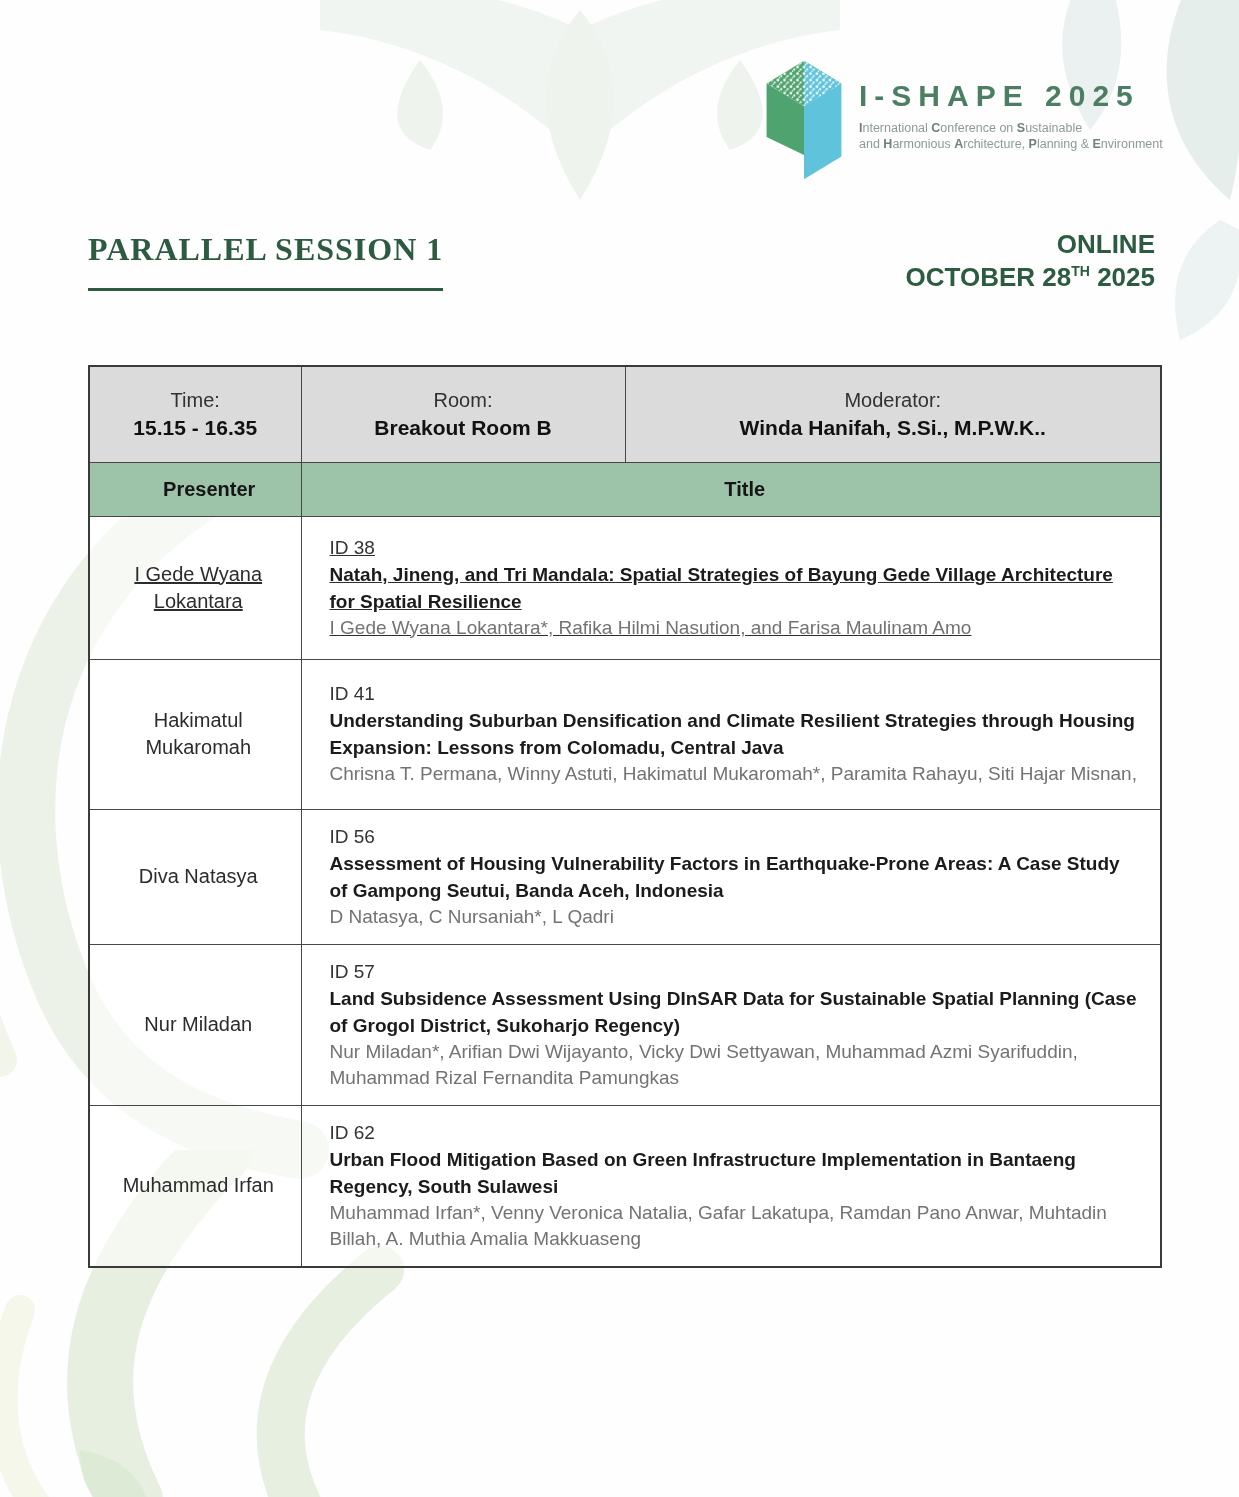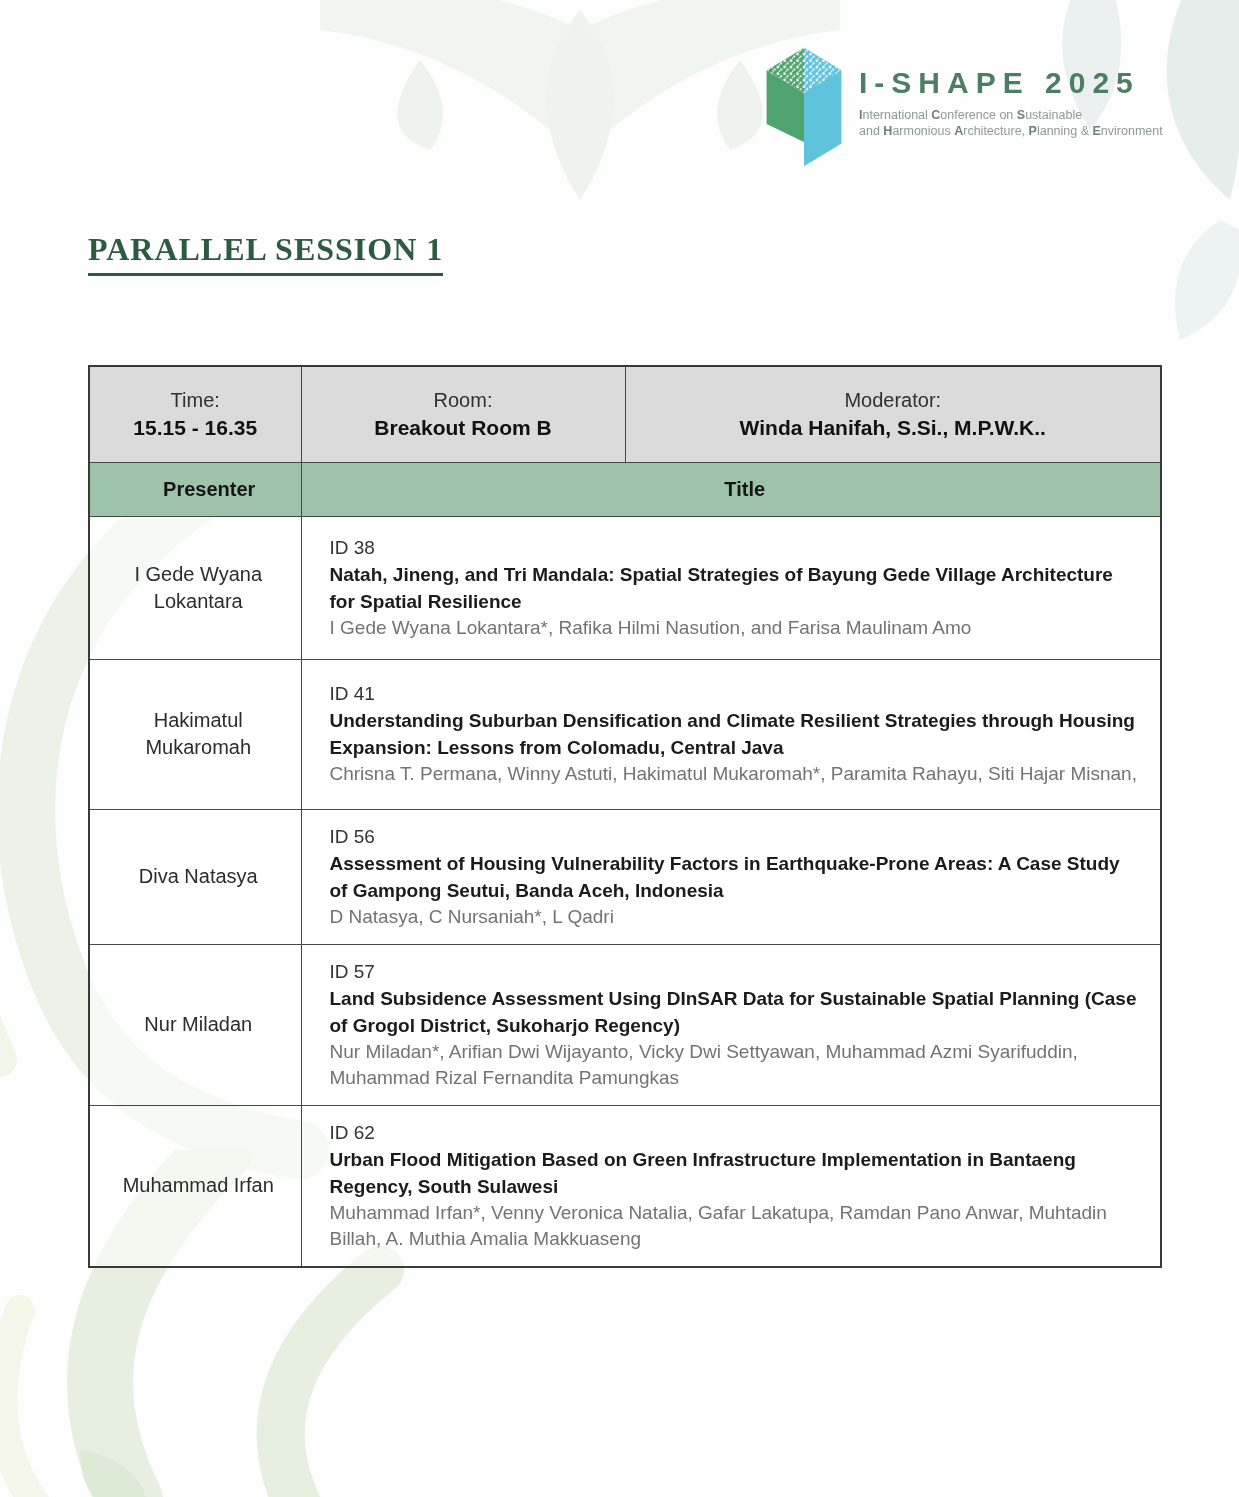--- a/index.html
+++ b/index.html
@@ -17,39 +17,39 @@
     position:relative;
     width:1239px;height:1497px;
     overflow:hidden;
     background:#fdfefd;
     font-family:"Liberation Sans","DejaVu Sans",sans-serif;
     color:var(--ink);
   }
   
   .bg-motif{position:absolute;pointer-events:none;}
   
-  .logo-block{position:absolute;left:763px;top:46px;display:flex;align-items:flex-start;}
+  .logo-block{position:absolute;left:763px;top:59px;display:flex;align-items:flex-start;}
   .logo-cube{width:82px;height:122px;flex:0 0 auto;}
   .logo-text{margin-left:14px;padding-top:20px;}
   .logo-title{
     font-size:30px;font-weight:bold;letter-spacing:7px;
     color:var(--logo-green);
   }
   .logo-sub{
     margin-top:7px;font-size:12.5px;line-height:16px;color:var(--subtitle-gray);
   }
   .logo-sub .b{font-weight:bold;color:#70807b;}
   
   .session-title{
     position:absolute;left:88px;top:231px;
     font-family:"Liberation Serif","DejaVu Serif",serif;
     font-size:32px;font-weight:bold;letter-spacing:1px;
     color:var(--accent-dark-green);
     border-bottom:3px solid var(--accent-dark-green);
-    padding-bottom:5px;
+    padding-bottom:20px;
   }
   .session-meta{
     position:absolute;right:84px;top:228px;width:420px;
     text-align:right;color:var(--accent-dark-green);
     font-weight:bold;font-size:26px;line-height:33px;
   }
   .session-meta sup{font-size:14px;vertical-align:super;line-height:0;}
   
   table.session{
     position:absolute;left:88px;top:365px;
@@ -68,21 +68,21 @@
     background:var(--head-green);height:54px;text-align:center;
     font-size:20px;font-weight:bold;color:#161616;
   }
   td.presenter-cell{
     text-align:center;font-size:20px;line-height:27px;color:#2c2c2c;padding:0 22px;
   }
   td.title-cell{padding:14px 20px;}
   .pid{font-size:19px;line-height:26px;color:#333;}
   .ptitle{font-size:19px;line-height:27px;font-weight:bold;color:#1b1b1b;}
   .pauthors{font-size:19px;line-height:26px;color:#737373;}
-  tr.r0 td{height:143px;}
+  tr.r0 td{height:143px;text-decoration:underline;}
   tr.r1 td{height:150px;}
   tr.r2 td{height:135px;}
   tr.r3 td{height:150px;}
   tr.r4 td{height:155px;}
   tr.r5 td{height:137px;}
 </style>
 </head>
 <body>
 
 <div class="page">
@@ -136,20 +136,24 @@
     <div class="logo-text">
       <div class="logo-title">I-SHAPE 2025</div>
       <div class="logo-sub">
         <div><span class="b">I</span><span>nternational </span><span class="b">C</span><span>onference on </span><span class="b">S</span><span>ustainable</span></div>
         <div><span>and </span><span class="b">H</span><span>armonious </span><span class="b">A</span><span>rchitecture, </span><span class="b">P</span><span>lanning &amp; </span><span class="b">E</span><span>nvironment</span></div>
       </div>
     </div>
   </div>
 
   <h1 class="session-title">PARALLEL SESSION 1</h1>
+  <div class="session-meta">
+    <div>ONLINE</div>
+    <div><span>OCTOBER 28</span><sup>TH</sup><span> 2025</span></div>
+  </div>
 
   <table class="session">
     <colgroup>
         <col style="width:212px">
         <col style="width:324px">
         <col style="width:536px">
       </colgroup>
     <tbody>
       <tr class="info-row">
         <td>

